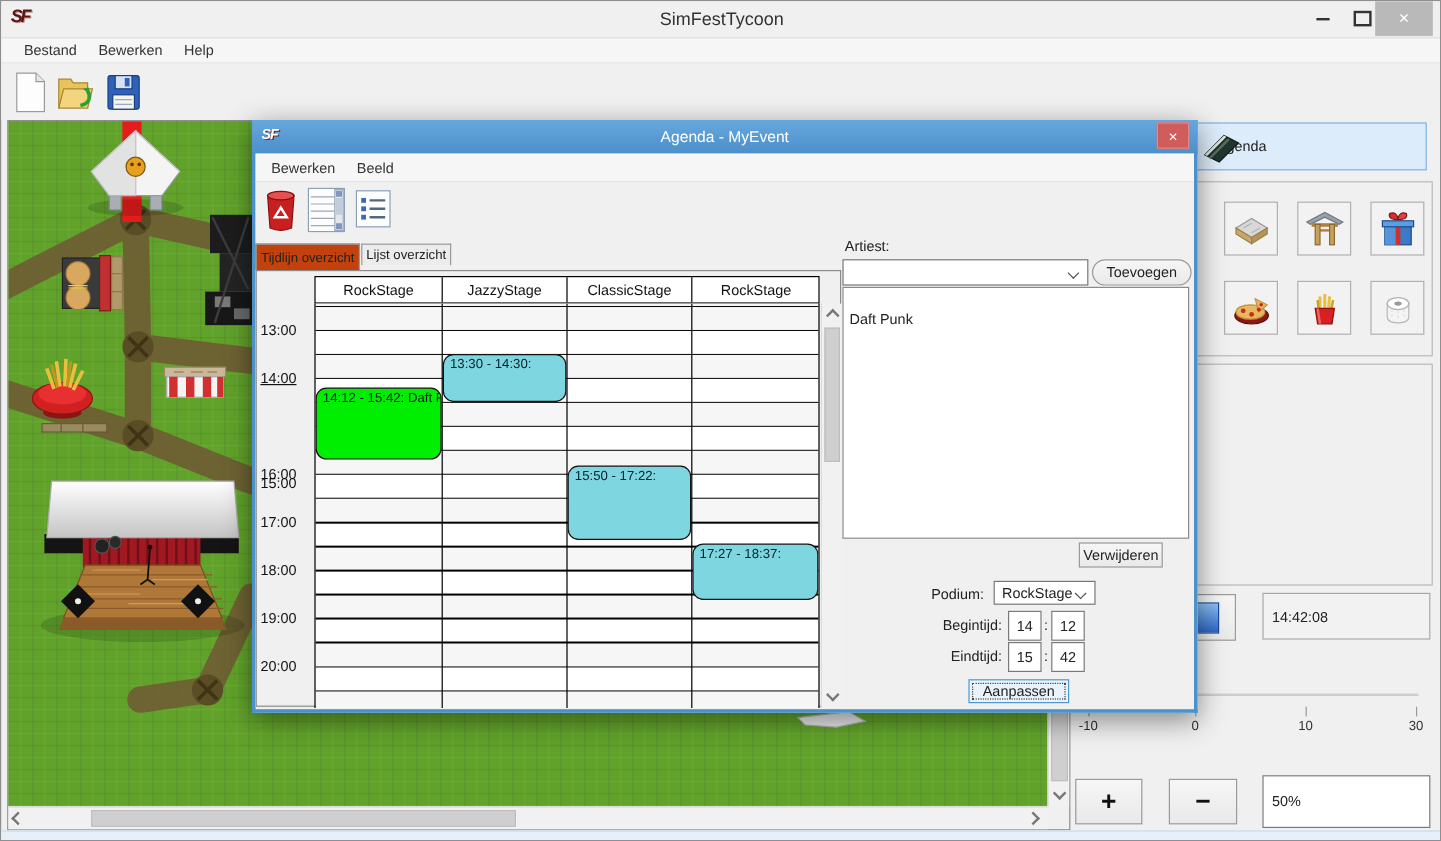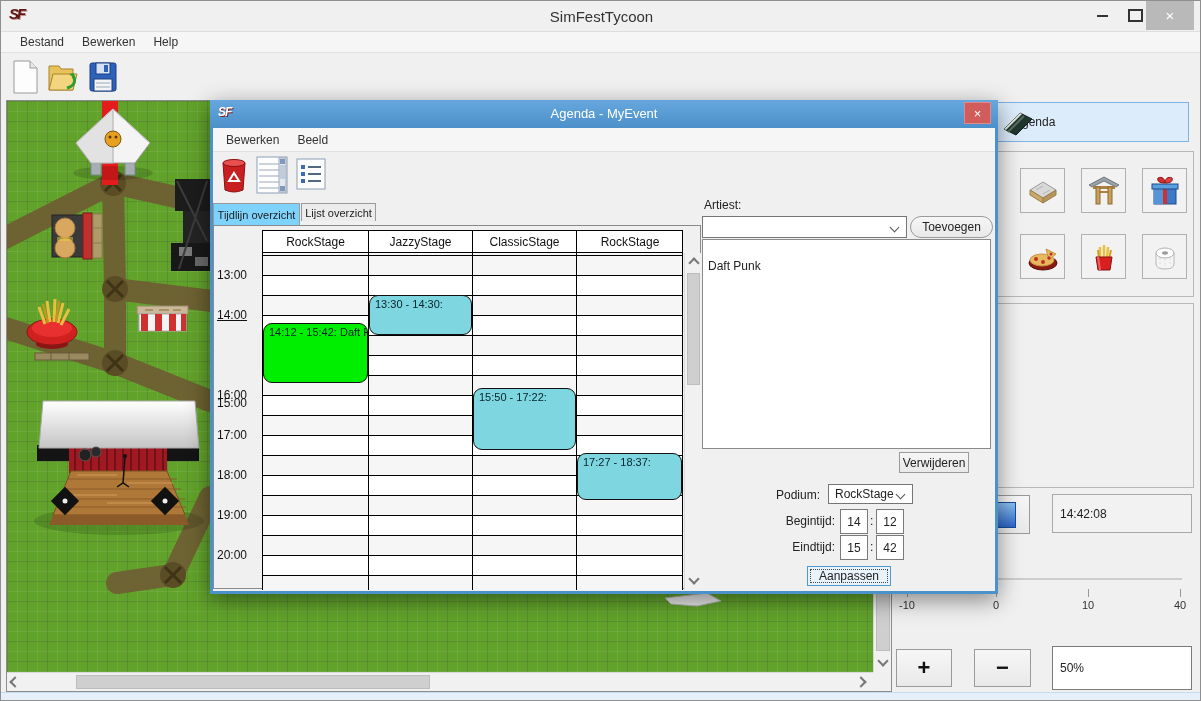--- a/index.html
+++ b/index.html
@@ -64,21 +64,21 @@
   .logo-dlg{left:8px;top:5px;width:20px;height:18px;font-weight:bold;font-size:12px;color:#fff;
             text-shadow:1px 1px 0 #7a2020;letter-spacing:-1px;font-style:italic;}
   .dlg-close{left:754px;top:2px;width:27px;height:22px;background:#d15c5c;border:1px solid #de8a8a;
              box-sizing:border-box;color:#fff;font-size:13px;display:flex;align-items:center;justify-content:center;}
   .dlg-menubar{left:3px;top:28px;width:782px;height:24px;background:#f6f6f6;border-bottom:1px solid #e0e0e0;
                box-sizing:border-box;display:flex;align-items:center;padding-left:4px;}
   .dlg-toolbar{left:3px;top:52px;width:782px;height:51px;background:#f0f0f0;}
   .tabs{left:3px;top:103px;height:22px;}
   .tab{position:absolute;box-sizing:border-box;font-size:11px;text-align:center;border:1px solid #9a9a9a;
        border-bottom:none;display:flex;align-items:center;justify-content:center;}
-  .tab-active{background:#7dd3fc;z-index:2;}
+  .tab-active{background:#c2410c;z-index:2;}
   .tab-inactive{background:#ececec;}
   .tab-pane{left:3px;top:125px;width:488px;height:364px;background:#f0f0f0;border:1px solid #8a8a8a;box-sizing:border-box;}
   .grid-header{position:absolute;left:48px;top:4px;width:421px;height:23px;background:#fff;border:1px solid #000;box-sizing:border-box;}
   .grid-header-cell{position:absolute;top:0;height:21px;border-right:1px solid #000;box-sizing:border-box;
                     display:flex;align-items:center;justify-content:center;font-size:12px;color:#111;}
   .grid-body{position:absolute;left:48px;top:27px;width:421px;height:337px;overflow:hidden;
              border-left:1px solid #000;border-right:1px solid #000;box-sizing:border-box;
              background:repeating-linear-gradient(to bottom,#000 0 1px,#f6f6f6 1px 20px,#000 20px 21px,#ffffff 21px 40px);
              background-position:0 2px;}
   .col-line{position:absolute;top:0;width:1px;height:337px;background:#000;}
@@ -387,21 +387,21 @@
 
   <div class="abs slider-track"></div>
   <div id="slider-ticks">
       <div class="abs tick" style="left: 906px;"></div>
       <div class="abs tick-label" style="left: 891px;">-10</div>
       <div class="abs tick" style="left: 995px;"></div>
       <div class="abs tick-label" style="left: 980px;">0</div>
       <div class="abs tick" style="left: 1087px;"></div>
       <div class="abs tick-label" style="left: 1072px;">10</div>
       <div class="abs tick" style="left: 1179px;"></div>
-      <div class="abs tick-label" style="left: 1164px;">40</div>
+      <div class="abs tick-label" style="left: 1164px;">30</div>
     </div>
 
   <div class="abs std-btn zoom-btn" style="left:895px;top:648px;width:56px;height:38px;">+</div>
   <div class="abs std-btn zoom-btn" style="left:973px;top:648px;width:57px;height:38px;">−</div>
   <div class="abs field" style="left:1051px;top:645px;width:140px;height:44px;padding-left:7px;">
     <span>50%</span>
   </div>
 
   <div class="abs statusbar"></div>
 

